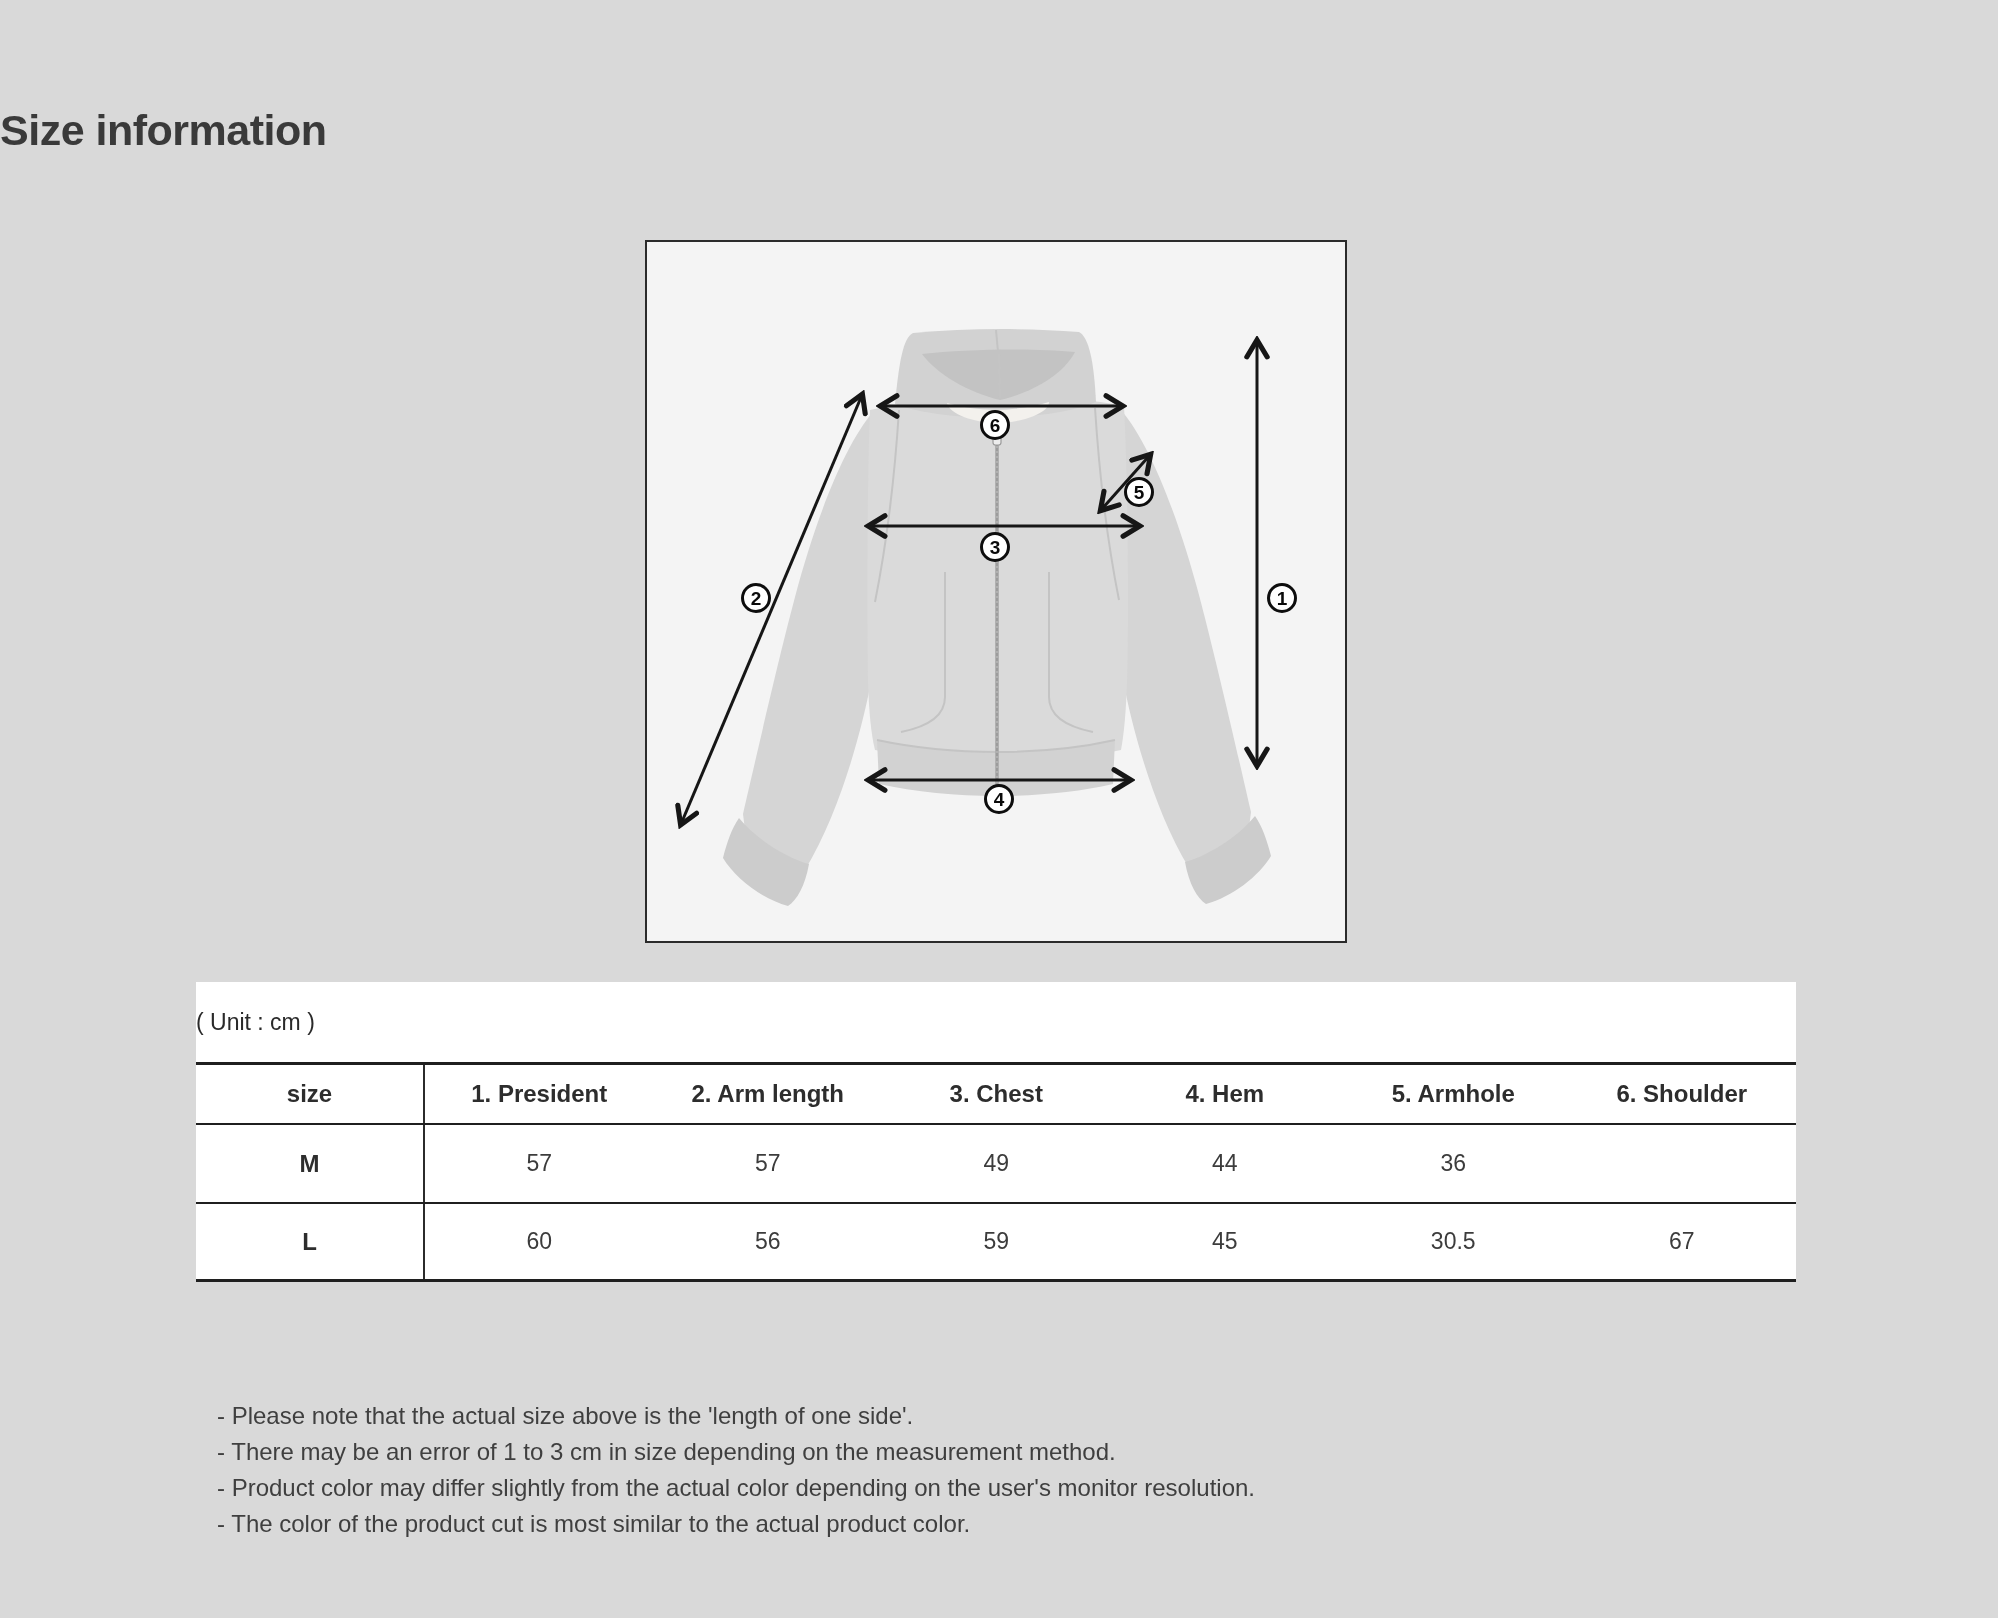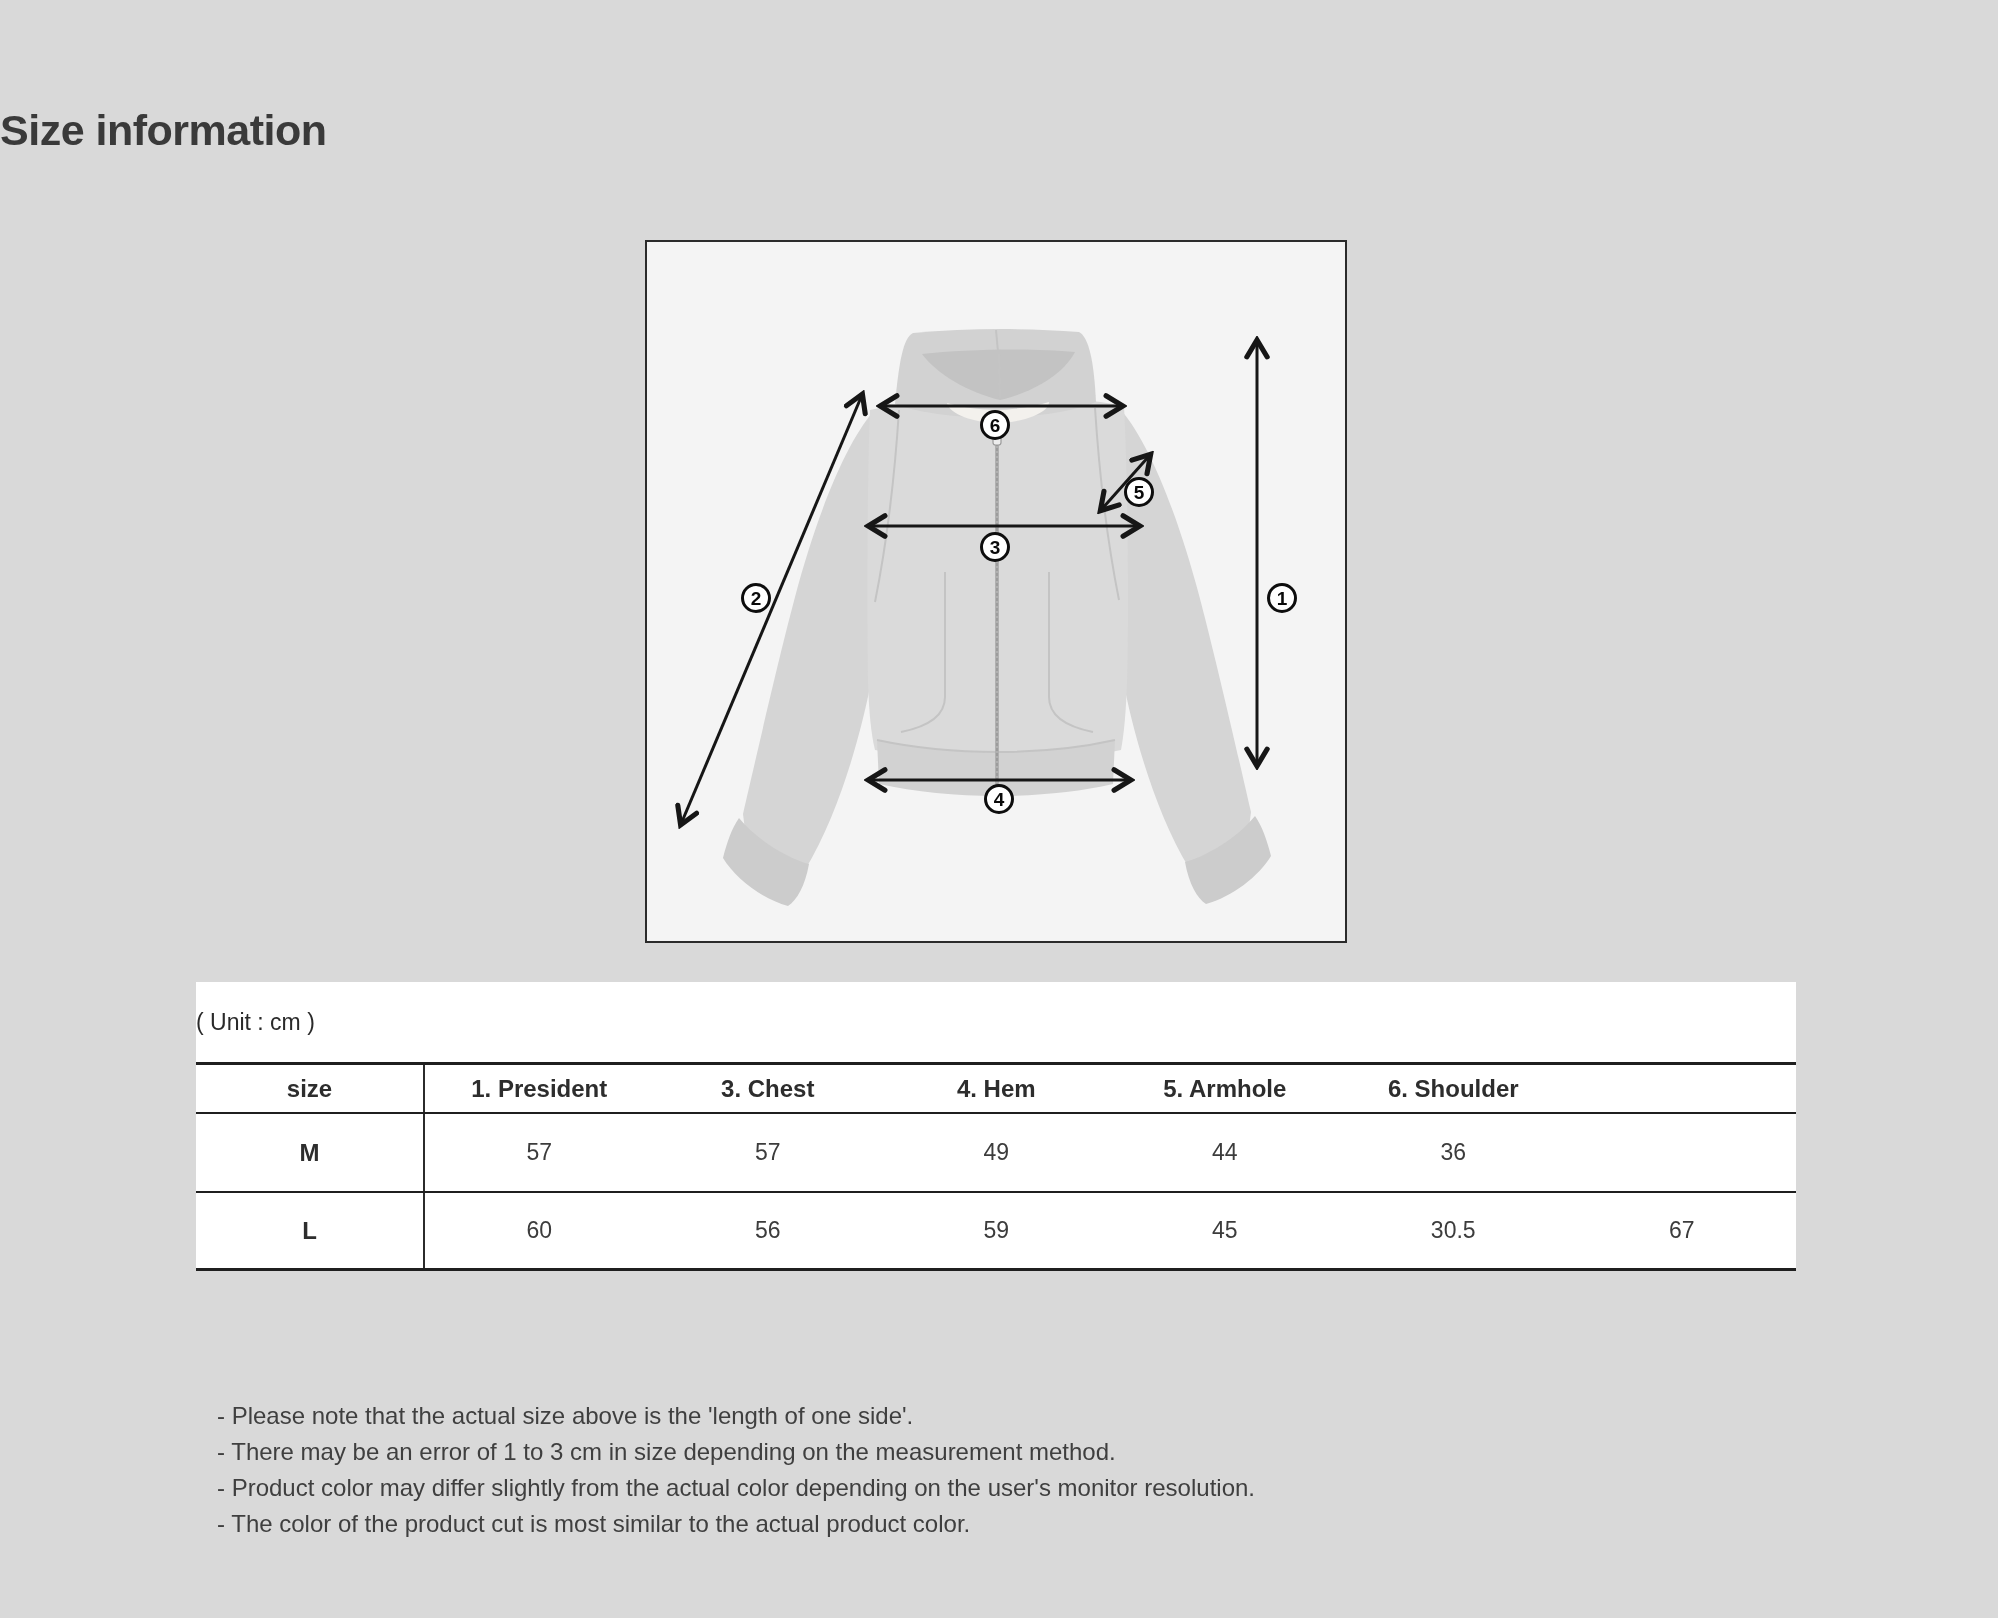--- a/index.html
+++ b/index.html
@@ -44,21 +44,21 @@
   }
   .unit-row{
     height:80px;display:flex;align-items:center;
     padding-right:18px;box-sizing:border-box;
     font-size:23px;color:#2a2a2a;
   }
   .t-row{
     display:grid;grid-template-columns:229px repeat(6,1fr);
     box-sizing:border-box;
   }
-  .t-row.header{height:52px;border-top:3px solid var(--table-line);border-bottom:2px solid var(--table-line);}
+  .t-row.header{height:63px;border-top:3px solid var(--table-line);border-bottom:2px solid var(--table-line);}
   .t-row.data{height:77px;}
   .t-row.data-l{border-top:2px solid var(--table-line);}
   .t-cell{
     display:flex;align-items:center;justify-content:center;
     font-size:23px;color:#3c3c3c;box-sizing:border-box;
   }
   .t-cell.size-col{border-right:2px solid #2b2b2b;}
   .t-row.header .t-cell{font-weight:bold;font-size:24px;color:#2d2d2d;}
   .t-cell.rowhead{font-weight:bold;font-size:24px;color:#2d2d2d;}
 
@@ -168,20 +168,21 @@
     </svg>
   </div>
 
   <div class="size-table">
     <div class="unit-row">
       <span>( Unit : cm )</span>
     </div>
     <div class="t-row header">
       <div class="t-cell size-col">size</div>
       <div class="t-cell">1. President</div>
+      <div class="t-cell">2. Arm length</div>
       <div class="t-cell">3. Chest</div>
       <div class="t-cell">4. Hem</div>
       <div class="t-cell">5. Armhole</div>
       <div class="t-cell">6. Shoulder</div>
     </div>
     <div class="t-row data">
       <div class="t-cell size-col rowhead">M</div>
       <div class="t-cell">57</div>
       <div class="t-cell">57</div>
       <div class="t-cell">49</div>

